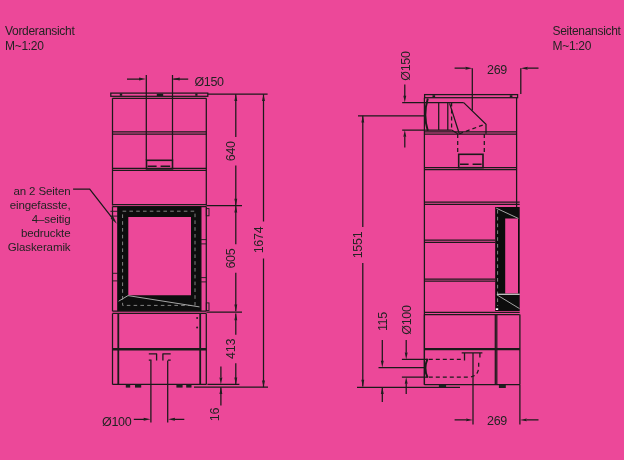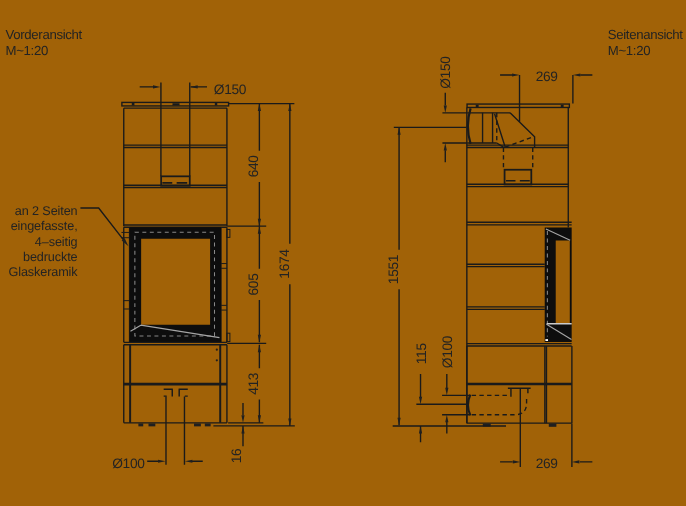--- a/index.html
+++ b/index.html
@@ -1,16 +1,16 @@
 <!DOCTYPE html>
 <html><head>
 <meta charset="utf-8">
 <style>
 html,body{margin:0;padding:0;background:#fff;}
-#page{width:624px;height:460px;position:relative;background:#a16207;overflow:hidden;}
+#page{width:624px;height:460px;position:relative;background:#ec4899;overflow:hidden;}
 svg{position:absolute;left:0;top:0;}
 text{font-family:"Liberation Sans",sans-serif;fill:#232323;}
 .t{font-size:12px;letter-spacing:-0.3px;}
 .d{font-size:12.5px;letter-spacing:-0.3px;}
 .a{font-size:11.5px;letter-spacing:-0.1px;}
 </style>
 </head>
 <body>
 <div id="page">
 <svg width="624" height="460" viewBox="0 0 624 460">

